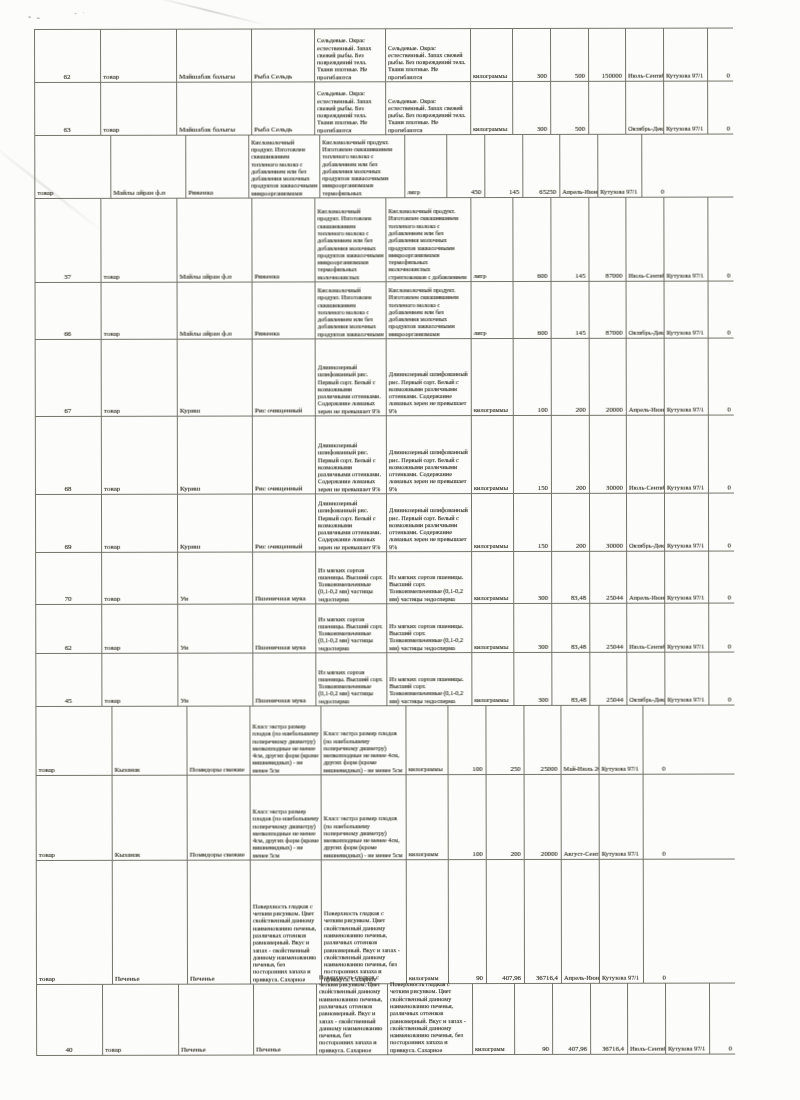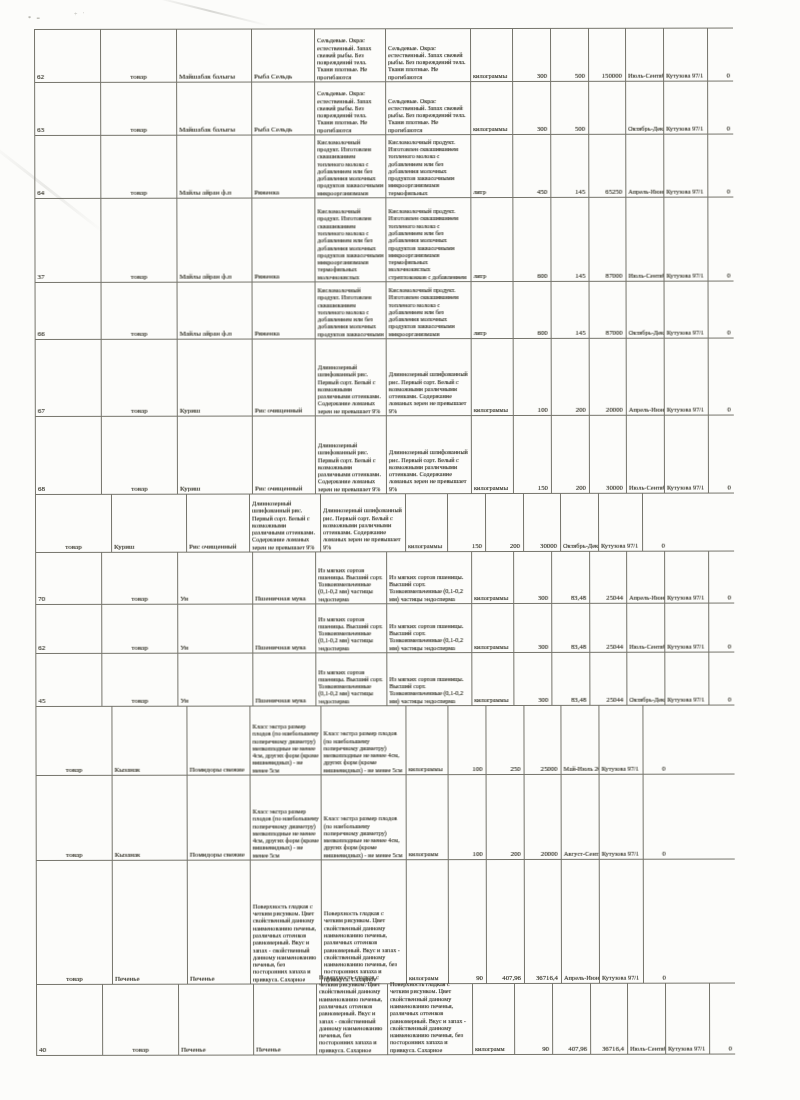--- a/index.html
+++ b/index.html
@@ -38,22 +38,22 @@
   .row{display:flex;border-bottom:1px solid var(--line);}
   .cell{
     box-sizing:border-box;
     border-right:1px solid var(--line);
     position:relative;
     display:flex;align-items:flex-end;
     font-size:7px;line-height:8.2px;
     overflow:visible;
   }
   .cell-inner{width:100%;padding:0 2px 1px 2px;}
-  .c-num{width:66px;} .c-num .cell-inner{text-align:left;padding-right:3px;}
-  .c-tovar{width:76px;text-align:center;}
+  .c-num{width:66px;} .c-num .cell-inner{text-align:center;padding-right:3px;}
+  .c-tovar{width:76px;}
   .c-kz{width:75px;}
   .c-ru{width:63px;}
   .c-d1{width:71px;}
   .c-d2{width:85px;}
   .c-d1 .cell-inner,.c-d2 .cell-inner{
     font-size:6.2px;line-height:7.3px;word-wrap:break-word;
   }
   .c-unit{width:42px;} .c-unit .cell-inner{font-size:6.4px;}
   .c-qty{width:38px;} .c-price{width:38px;} .c-total{width:37px;}
   .c-qty .cell-inner,.c-price .cell-inner,.c-total .cell-inner{text-align:right;font-size:6.8px;padding-right:3px;}
@@ -150,23 +150,20 @@
         </div>
     <div class="cell c-addr">
           <div class="cell-inner">Кутузова 97/1</div>
         </div>
     <div class="cell c-zero">
           <div class="cell-inner">0</div>
         </div>
   </div>
 
   <div class="row" style="height: 62px;">
-    <div class="cell c-num">
-          <div class="cell-inner">64</div>
-        </div>
     <div class="cell c-tovar">
           <div class="cell-inner">товар</div>
         </div>
     <div class="cell c-kz">
           <div class="cell-inner">Майлы айран ф.п</div>
         </div>
     <div class="cell c-ru">
           <div class="cell-inner">Ряженка</div>
         </div>
     <div class="cell c-d1">
@@ -360,20 +357,23 @@
         </div>
     <div class="cell c-addr">
           <div class="cell-inner">Кутузова 97/1</div>
         </div>
     <div class="cell c-zero">
           <div class="cell-inner">0</div>
         </div>
   </div>
 
   <div class="row" style="height: 57px;">
+    <div class="cell c-num">
+          <div class="cell-inner">69</div>
+        </div>
     <div class="cell c-tovar">
           <div class="cell-inner">товар</div>
         </div>
     <div class="cell c-kz">
           <div class="cell-inner">Куриш</div>
         </div>
     <div class="cell c-ru">
           <div class="cell-inner">Рис очищенный</div>
         </div>
     <div class="cell c-d1">

